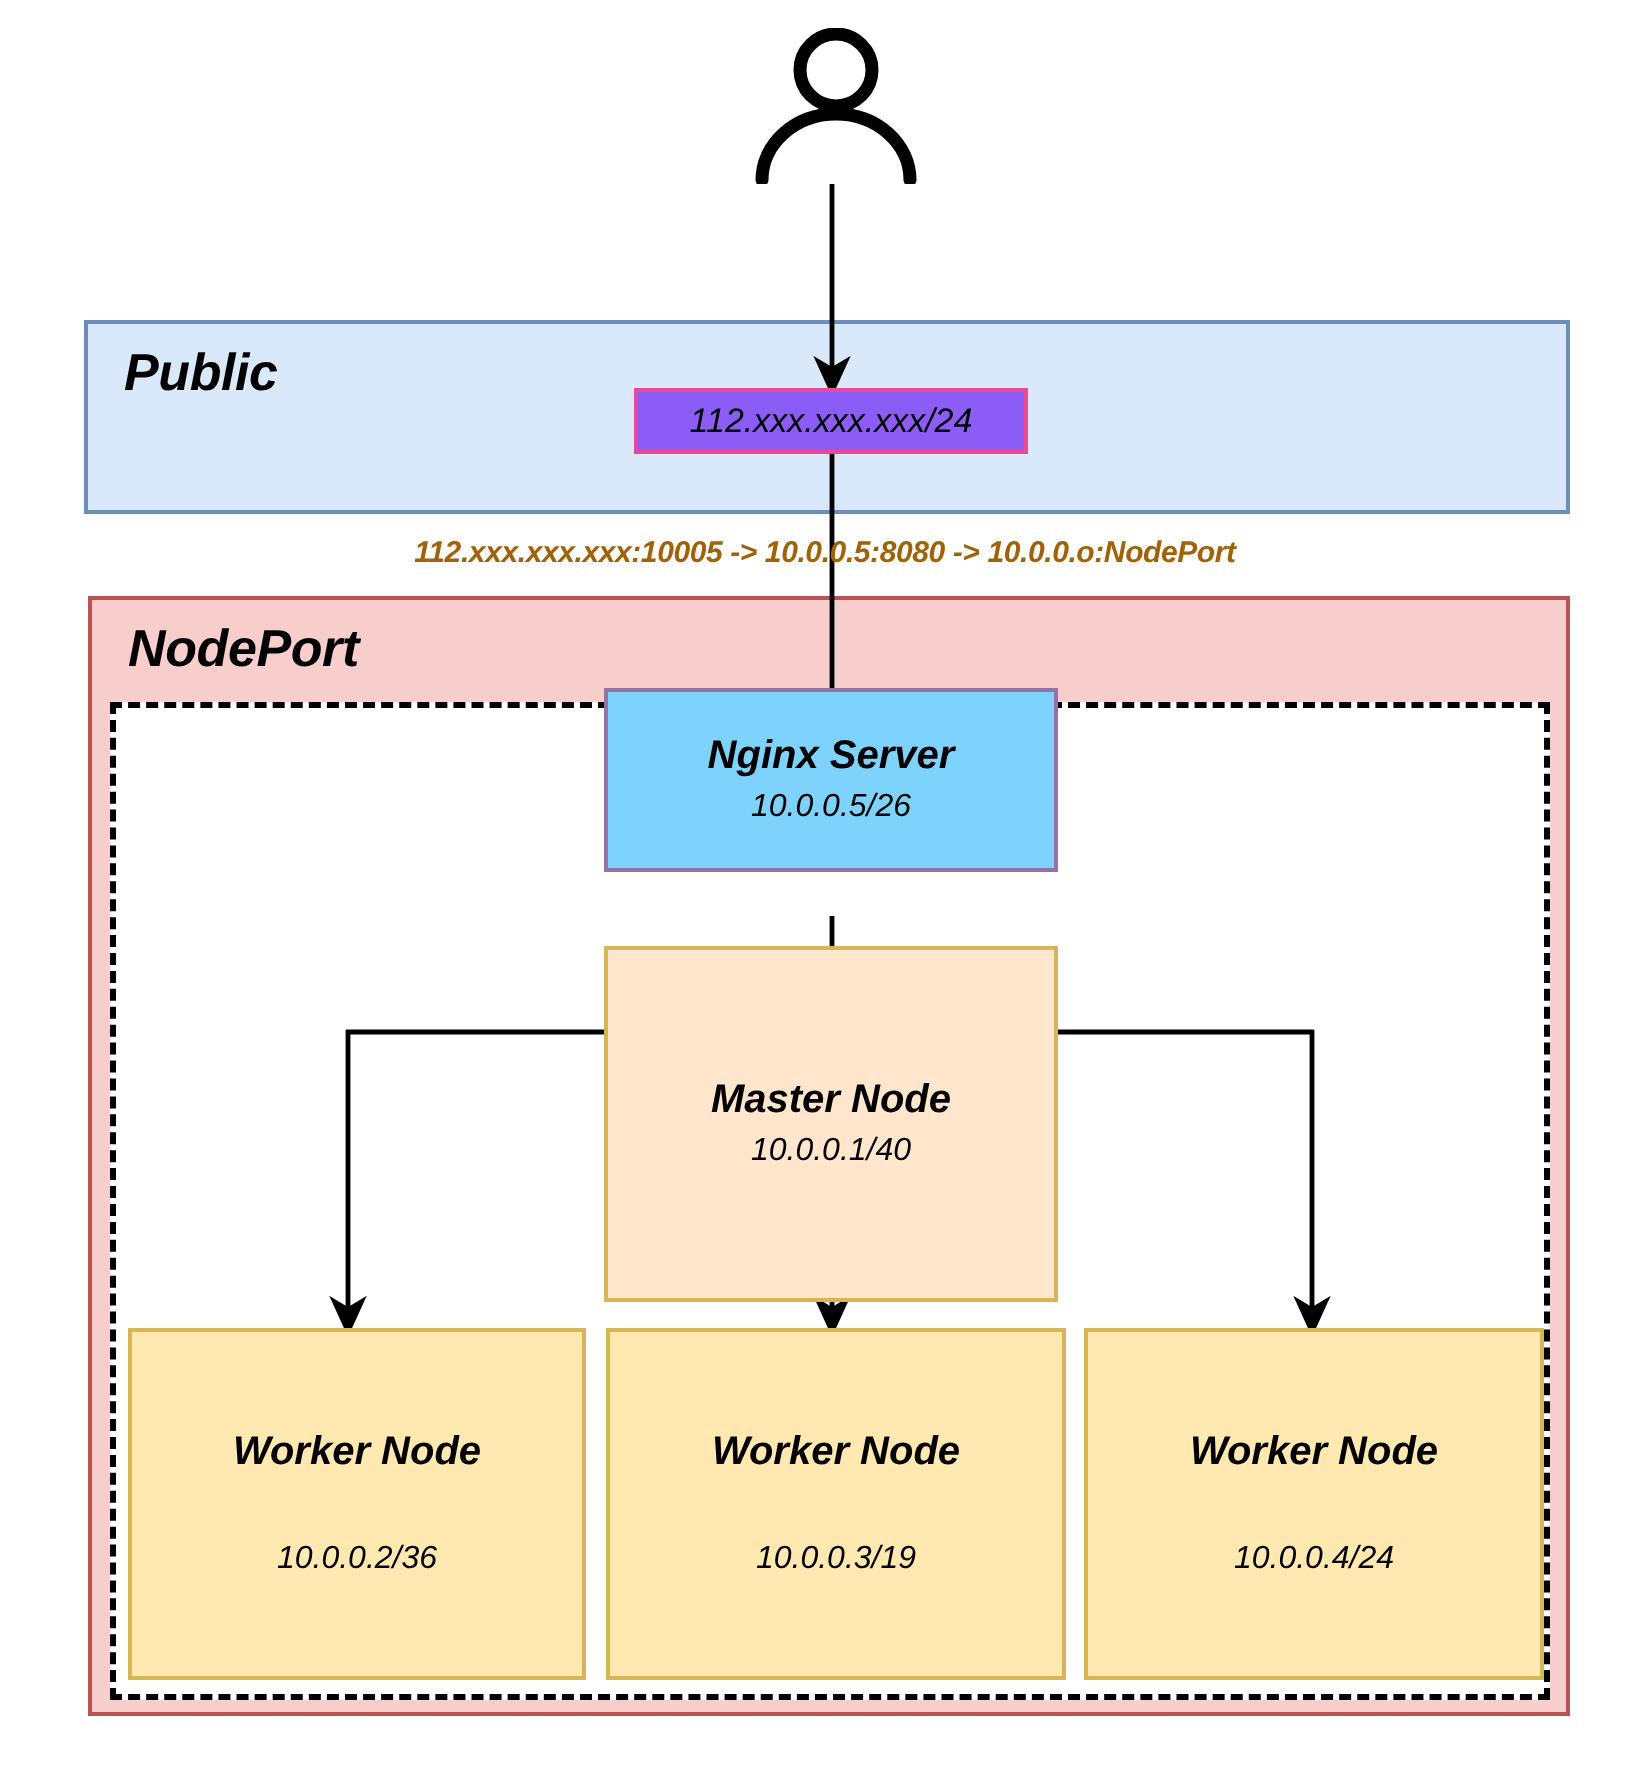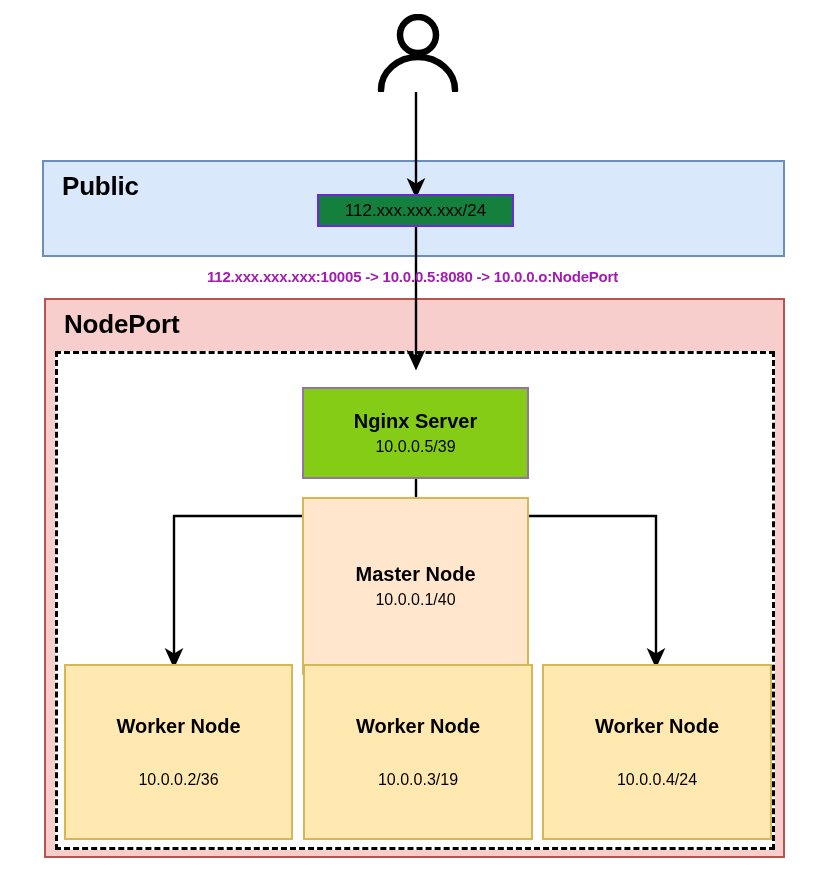--- a/index.html
+++ b/index.html
@@ -10,20 +10,21 @@
   body {
     font-family: "Liberation Sans", sans-serif;
     -webkit-font-smoothing: antialiased;
   }
   #canvas {
     position: relative;
     width: 796px;
     height: 889px;
     background: #ffffff;
     overflow: hidden;
+    font-style: italic;
   }
   .layer-svg {
     position: absolute;
     left: 0;
     top: 0;
     width: 825px;
     height: 889px;
     pointer-events: none;
   }
   
@@ -85,69 +86,68 @@
   }
   .node .subtitle {
     font-size: 16px;
     font-weight: normal;
     color: #000000;
     line-height: 1.3;
     margin-top: 3px;
   }
   .node-nginx {
     left: 302px;
-    top: 387px;
+    top: 344px;
     width: 227px;
     height: 92px;
-    background: #84cc16;
+    background: #7dd3fc;
     border: 2px solid #9673a6;
   }
   .node-master {
     left: 302px;
     top: 473px;
     width: 227px;
     height: 178px;
     background: #ffe6cc;
     border: 2px solid #d6b656;
-    margin-top: 24px;
   }
   .node-worker1 { left: 64px;  top: 664px; width: 229px; height: 176px; }
   .node-worker2 { left: 303px; top: 664px; width: 230px; height: 176px; }
   .node-worker3 { left: 542px; top: 664px; width: 230px; height: 176px; }
   .node-worker {
     background: #ffe9b0;
     border: 2px solid #d6b656;
     gap: 28px;
   }
   
   .ip-box {
     position: absolute;
     left: 317px;
     top: 194px;
     width: 197px;
     height: 33px;
     box-sizing: border-box;
-    background: #15803d;
-    border: 2px solid #6d28d9;
+    background: #8b5cf6;
+    border: 2px solid #ec4899;
     display: flex;
     align-items: center;
     justify-content: center;
     font-size: 17px;
     color: #000000;
   }
   
   .flow-label {
     position: absolute;
     left: 0;
     top: 268px;
     width: 825px;
     text-align: center;
     font-size: 15px;
     font-weight: bold;
-    color: #a21caf;
+    color: #a16207;
     letter-spacing: -0.2px;
   }
   .actor {
     position: absolute;
     left: 370px;
     top: 14px;
     width: 96px;
     height: 78px;
   }
 </style>
@@ -192,21 +192,21 @@
     <circle cx="48" cy="21" r="18" fill="none" stroke="#000000" stroke-width="6.5"></circle>
     <path d="M11 76 A37 33 0 0 1 85 76" fill="none" stroke="#000000" stroke-width="6.5" stroke-linecap="round"></path>
   </svg>
 
   <div class="ip-box">112.xxx.xxx.xxx/24</div>
 
   <div class="flow-label">112.xxx.xxx.xxx:10005 -&gt; 10.0.0.5:8080 -&gt; 10.0.0.o:NodePort</div>
 
   <div class="node node-nginx">
     <div class="title">Nginx Server</div>
-    <div class="subtitle">10.0.0.5/39</div>
+    <div class="subtitle">10.0.0.5/26</div>
   </div>
 
   <div class="node node-master">
     <div class="title">Master Node</div>
     <div class="subtitle">10.0.0.1/40</div>
   </div>
 
   <div class="node node-worker node-worker1">
     <div class="title">Worker Node</div>
     <div class="subtitle">10.0.0.2/36</div>

